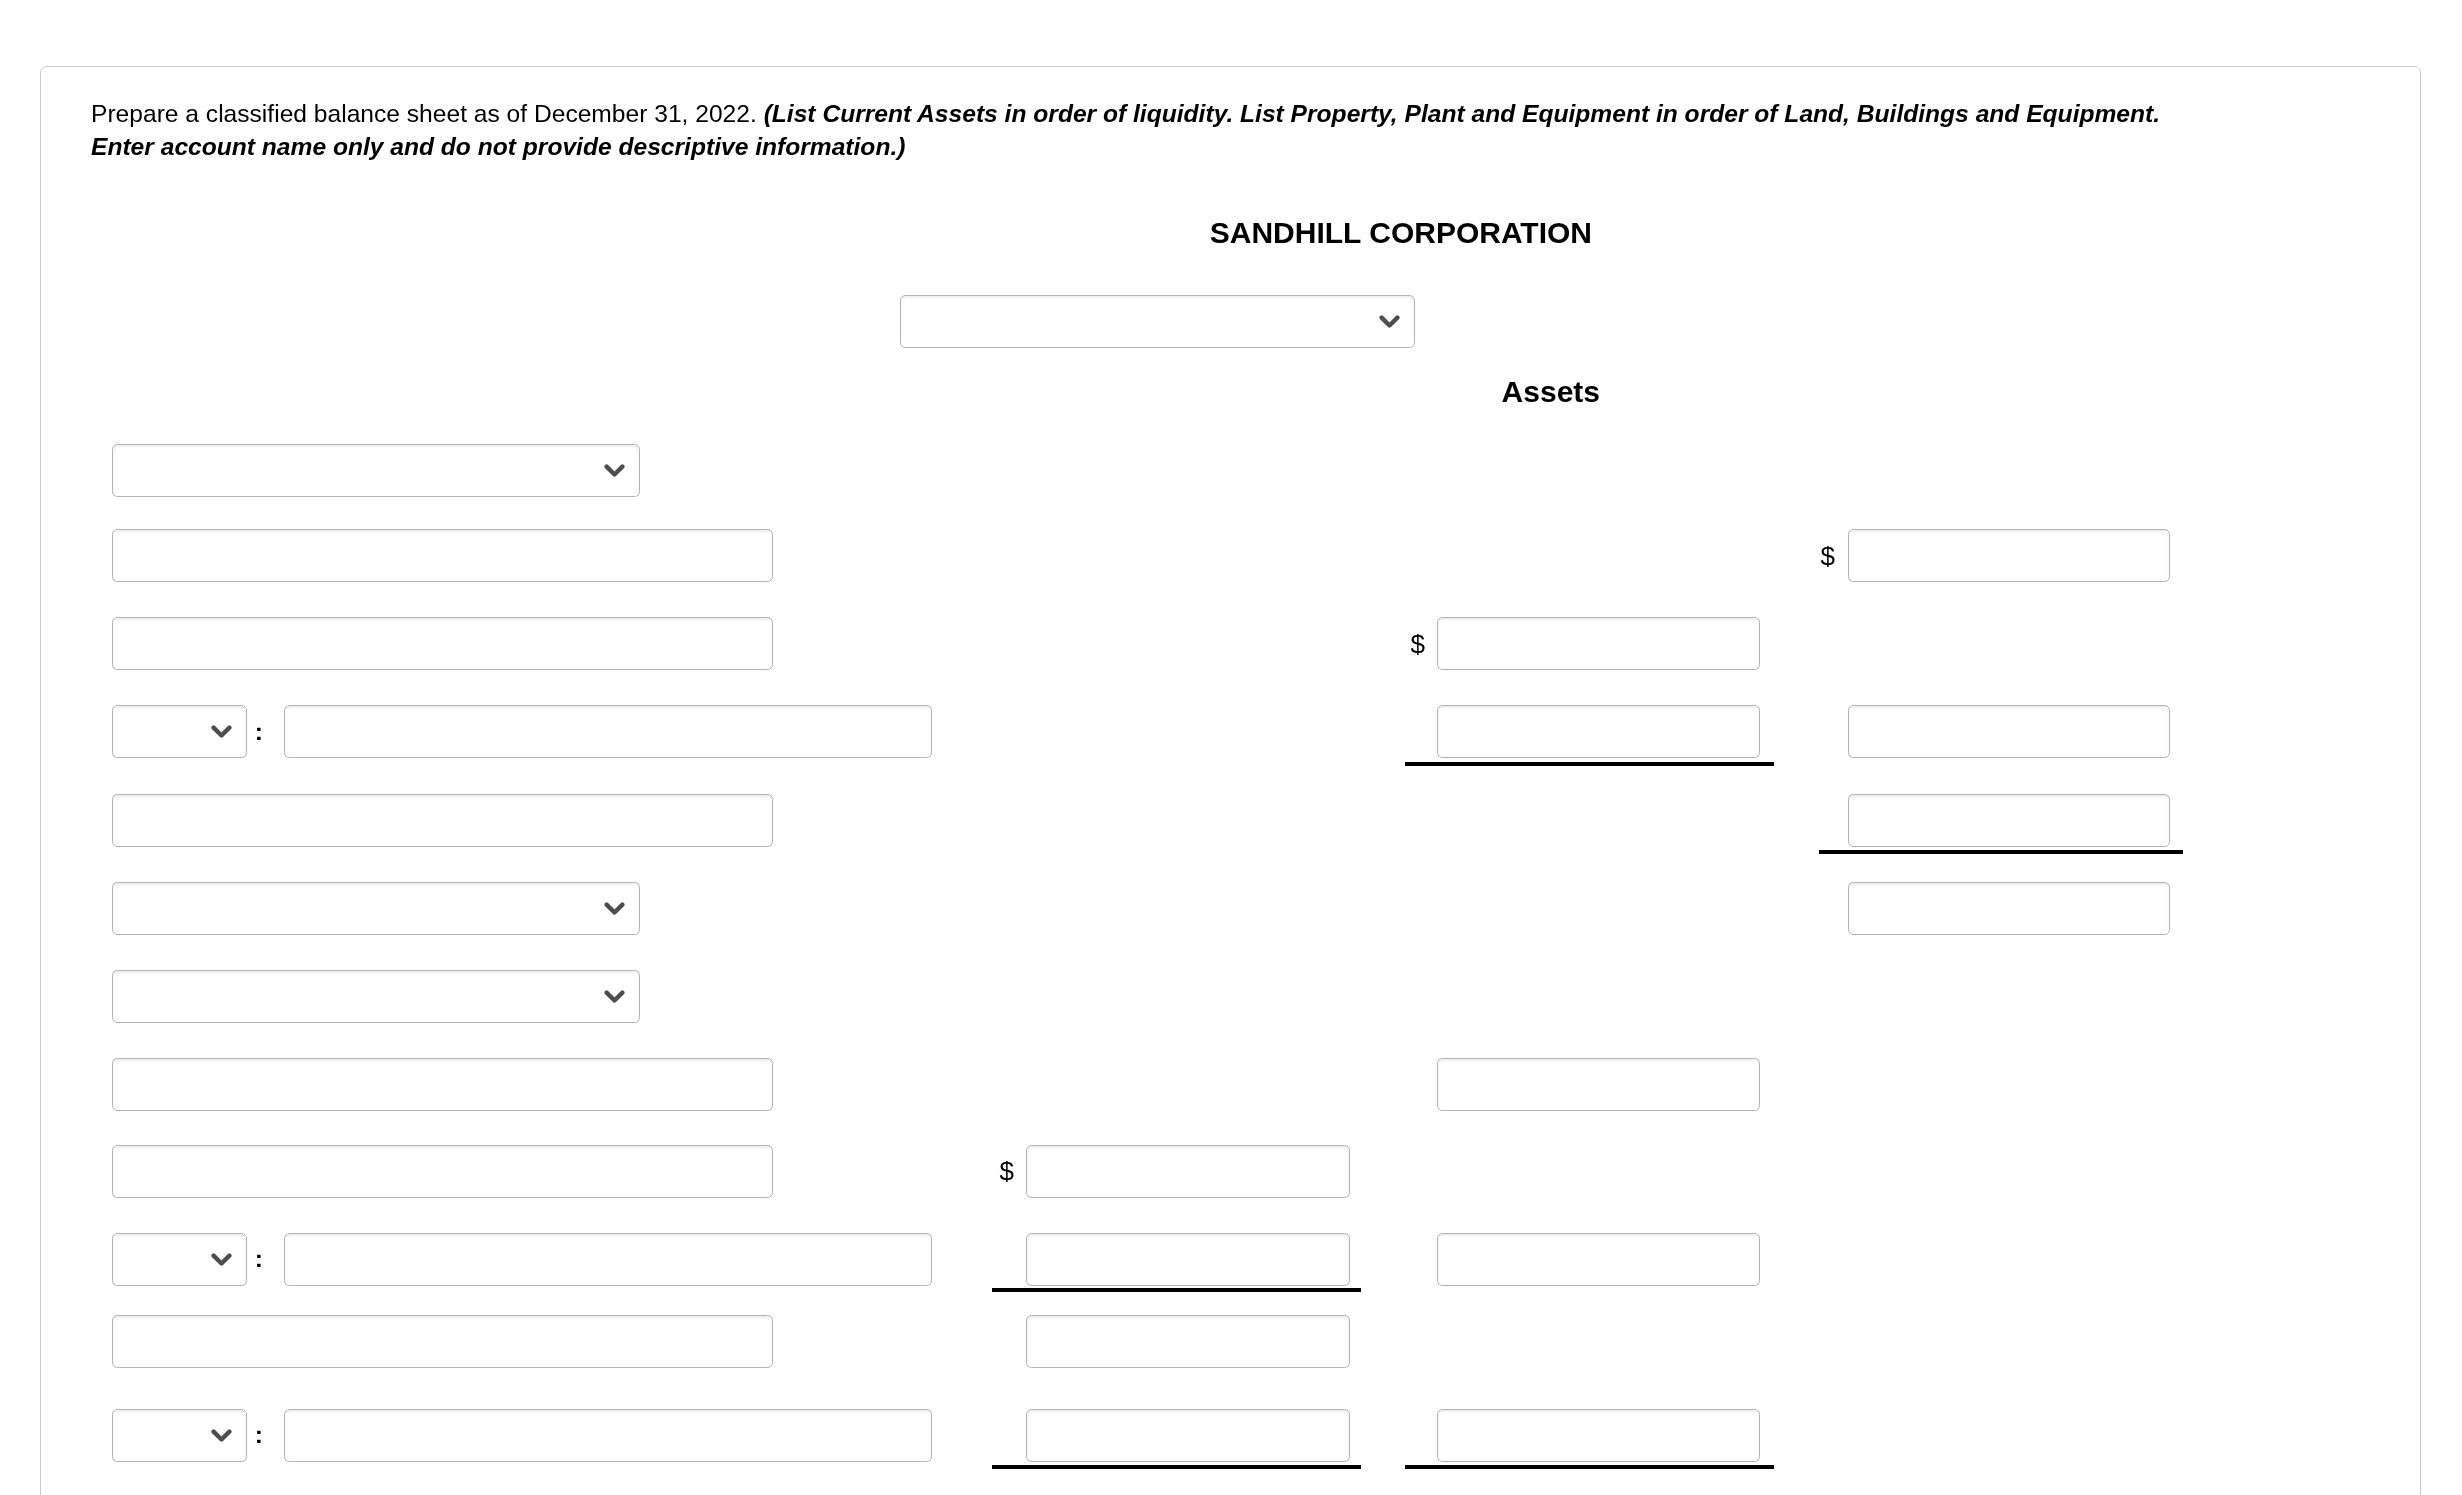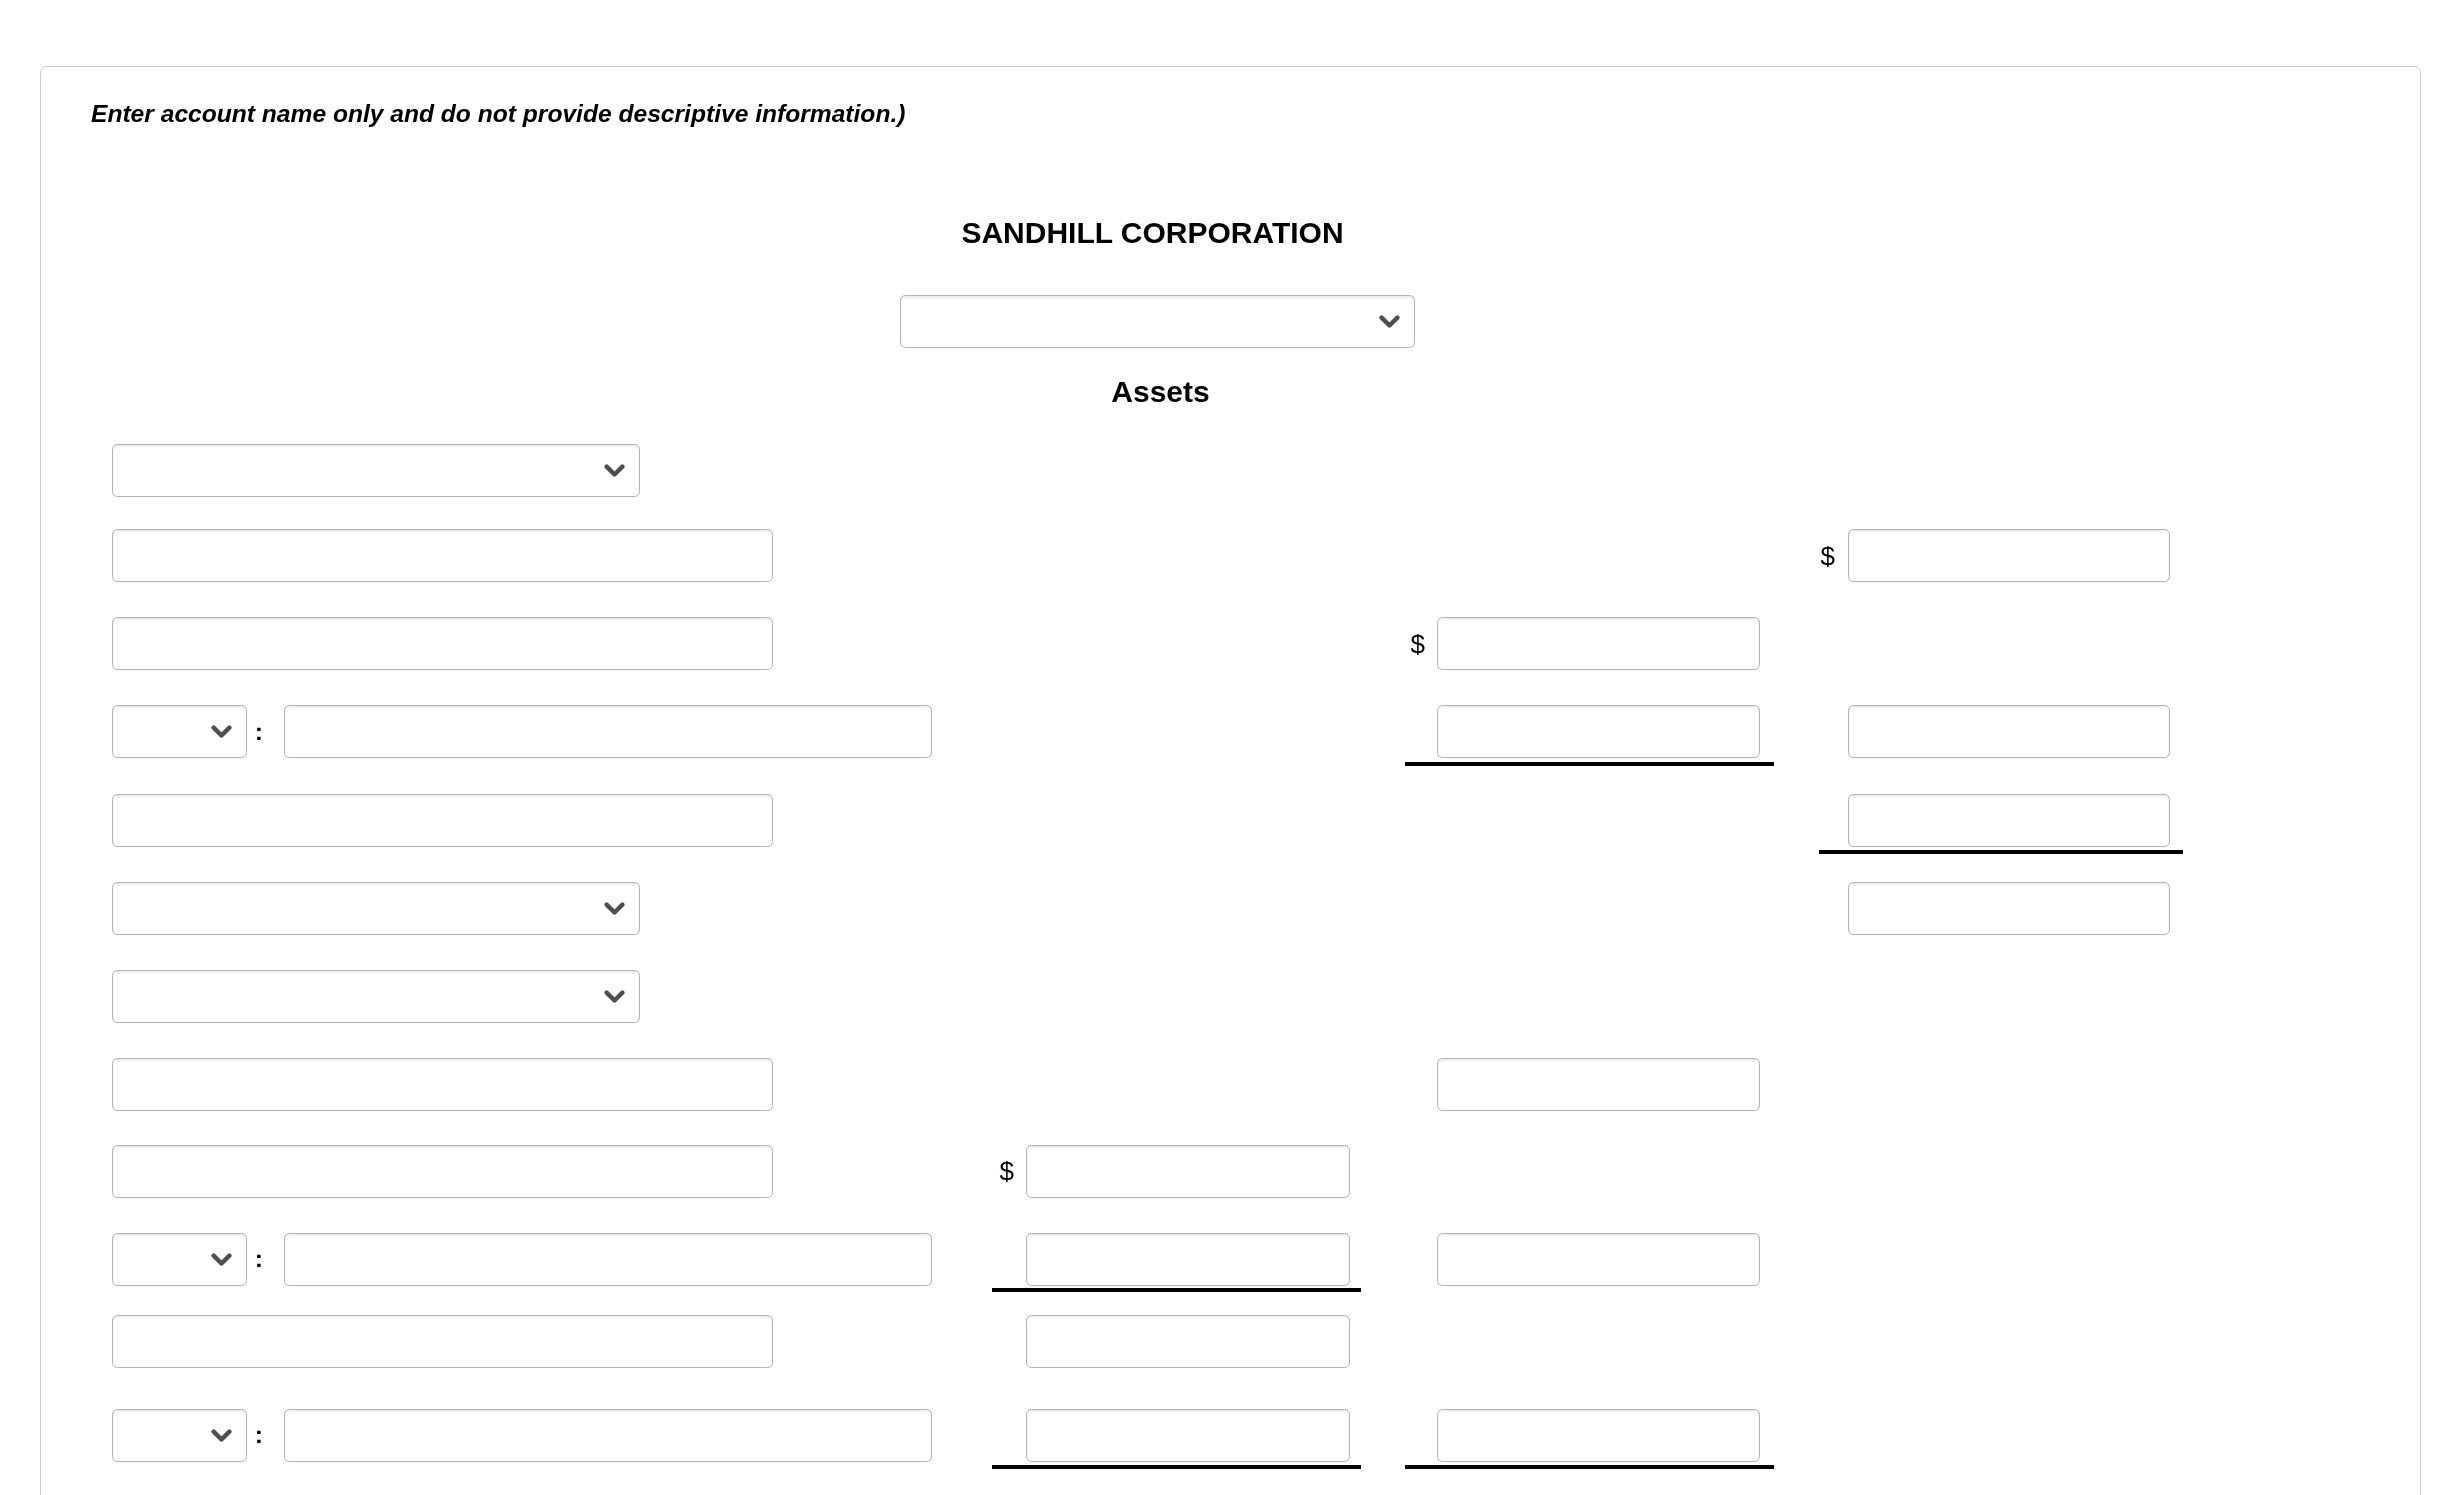--- a/index.html
+++ b/index.html
@@ -7,21 +7,21 @@
     width:2462px;height:1495px;overflow:hidden;background:#ffffff;
     font-family:"Liberation Sans", sans-serif;color:#000;
   }
   #stage{position:relative;width:2462px;height:1495px;background:#fff;}
   .card{
     position:absolute;left:40px;top:66px;width:2381px;height:1477px;
     background:#fff;border:1.8px solid #cccccc;border-radius:7px;box-sizing:border-box;
   }
   .instr{position:absolute;left:91px;top:97px;font-size:24.6px;line-height:33px;white-space:nowrap;}
   .instr .bi{font-weight:700;font-style:italic;}
-  .ctitle{position:absolute;width:879px;text-align:center;font-size:30px;font-weight:700;white-space:nowrap;}
+  .ctitle{position:absolute;width:879px;text-align:right;font-size:30px;font-weight:700;white-space:nowrap;}
   .fld{
     position:absolute;height:53px;box-sizing:border-box;background:#fff;
     border:1.8px solid #b3b3b3;border-radius:5.3px;
     box-shadow:inset 0 1.8px 2.6px rgba(0,0,0,0.08);
   }
   input.fld{font-family:"Liberation Sans",sans-serif;font-size:24.6px;color:#000;padding:0 12.3px;outline:none;}
   .sel{cursor:pointer;}
   .sel .val{
     position:absolute;left:12.3px;top:0;height:49px;line-height:49px;
     font-size:24.6px;color:#000;white-space:nowrap;
@@ -31,20 +31,21 @@
   .colon{position:absolute;width:17.6px;font-size:24.6px;font-weight:700;text-align:center;line-height:30px;}
   .rule{position:absolute;height:3.5px;background:#000;}
 </style>
 </head>
 <body>
 
 <div id="stage">
   <div class="card"></div>
 
   <div class="instr">
+    <div><span>Prepare a classified balance sheet as of December 31, 2022.</span><span class="bi"> (List Current Assets in order of liquidity. List Property, Plant and Equipment in order of Land, Buildings and Equipment.</span></div>
     <div class="bi">Enter account name only and do not provide descriptive information.)</div>
   </div>
 
   <div class="ctitle" style="left:713px;top:216px;">SANDHILL CORPORATION</div>
 
   <div class="fld sel" style="left:900px;top:295px;width:515px;">
     <span class="val"></span>
     <svg class="chev" viewBox="0 0 24 16">
         <polyline points="3,3 12,12 21,3" fill="none" stroke="#4d4d4d" stroke-width="5" stroke-linecap="round" stroke-linejoin="round"></polyline>
       </svg>

